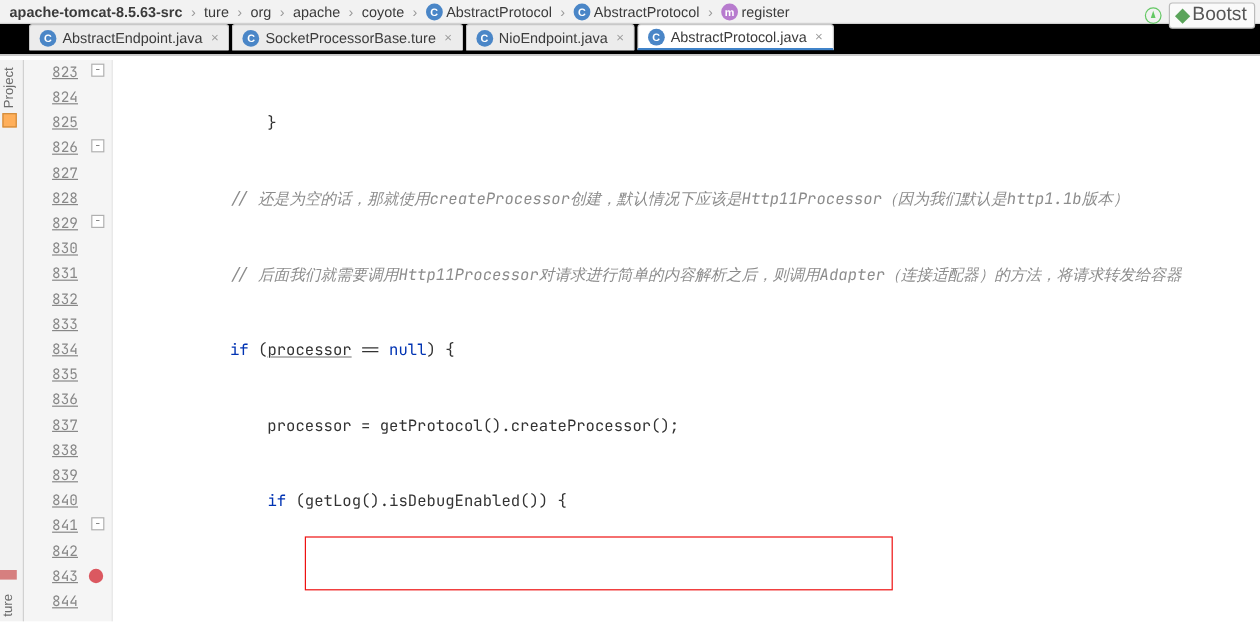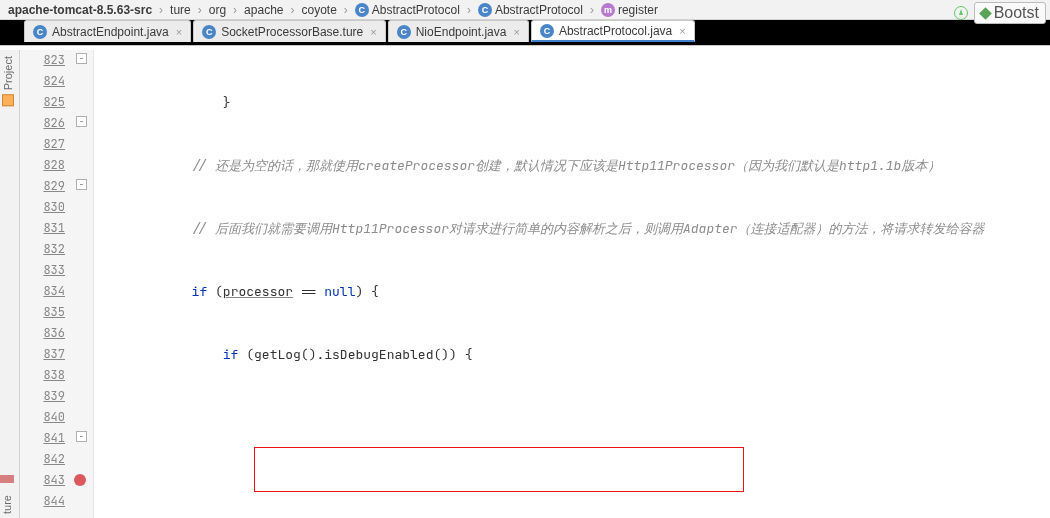--- a/index.html
+++ b/index.html
@@ -192,20 +192,21 @@
       <div class="mark bp" style="top:424px; left:-2px;"></div>
     </div>
     <div class="err-stripe" style="top:425px; left:-20px;"></div>
   </div>
 
   <div class="code">
     <div class="cline">                }</div>
     <div class="cline cmt">            // 还是为空的话，那就使用createProcessor创建，默认情况下应该是Http11Processor（因为我们默认是http1.1b版本）</div>
     <div class="cline cmt">            // 后面我们就需要调用Http11Processor对请求进行简单的内容解析之后，则调用Adapter（连接适配器）的方法，将请求转发给容器</div>
     <div class="cline"><span>            </span><span class="kw">if</span> (<span class="underline">processor</span><span> == </span><span class="kw">null</span><span>) {</span></div>
+    <div class="cline">                processor = getProtocol().createProcessor();</div>
     <div class="cline"><span>                </span><span class="kw">if</span> <span>(getLog().isDebugEnabled()) {</span></div>
     
     
     
     
     
     
     
     
     

